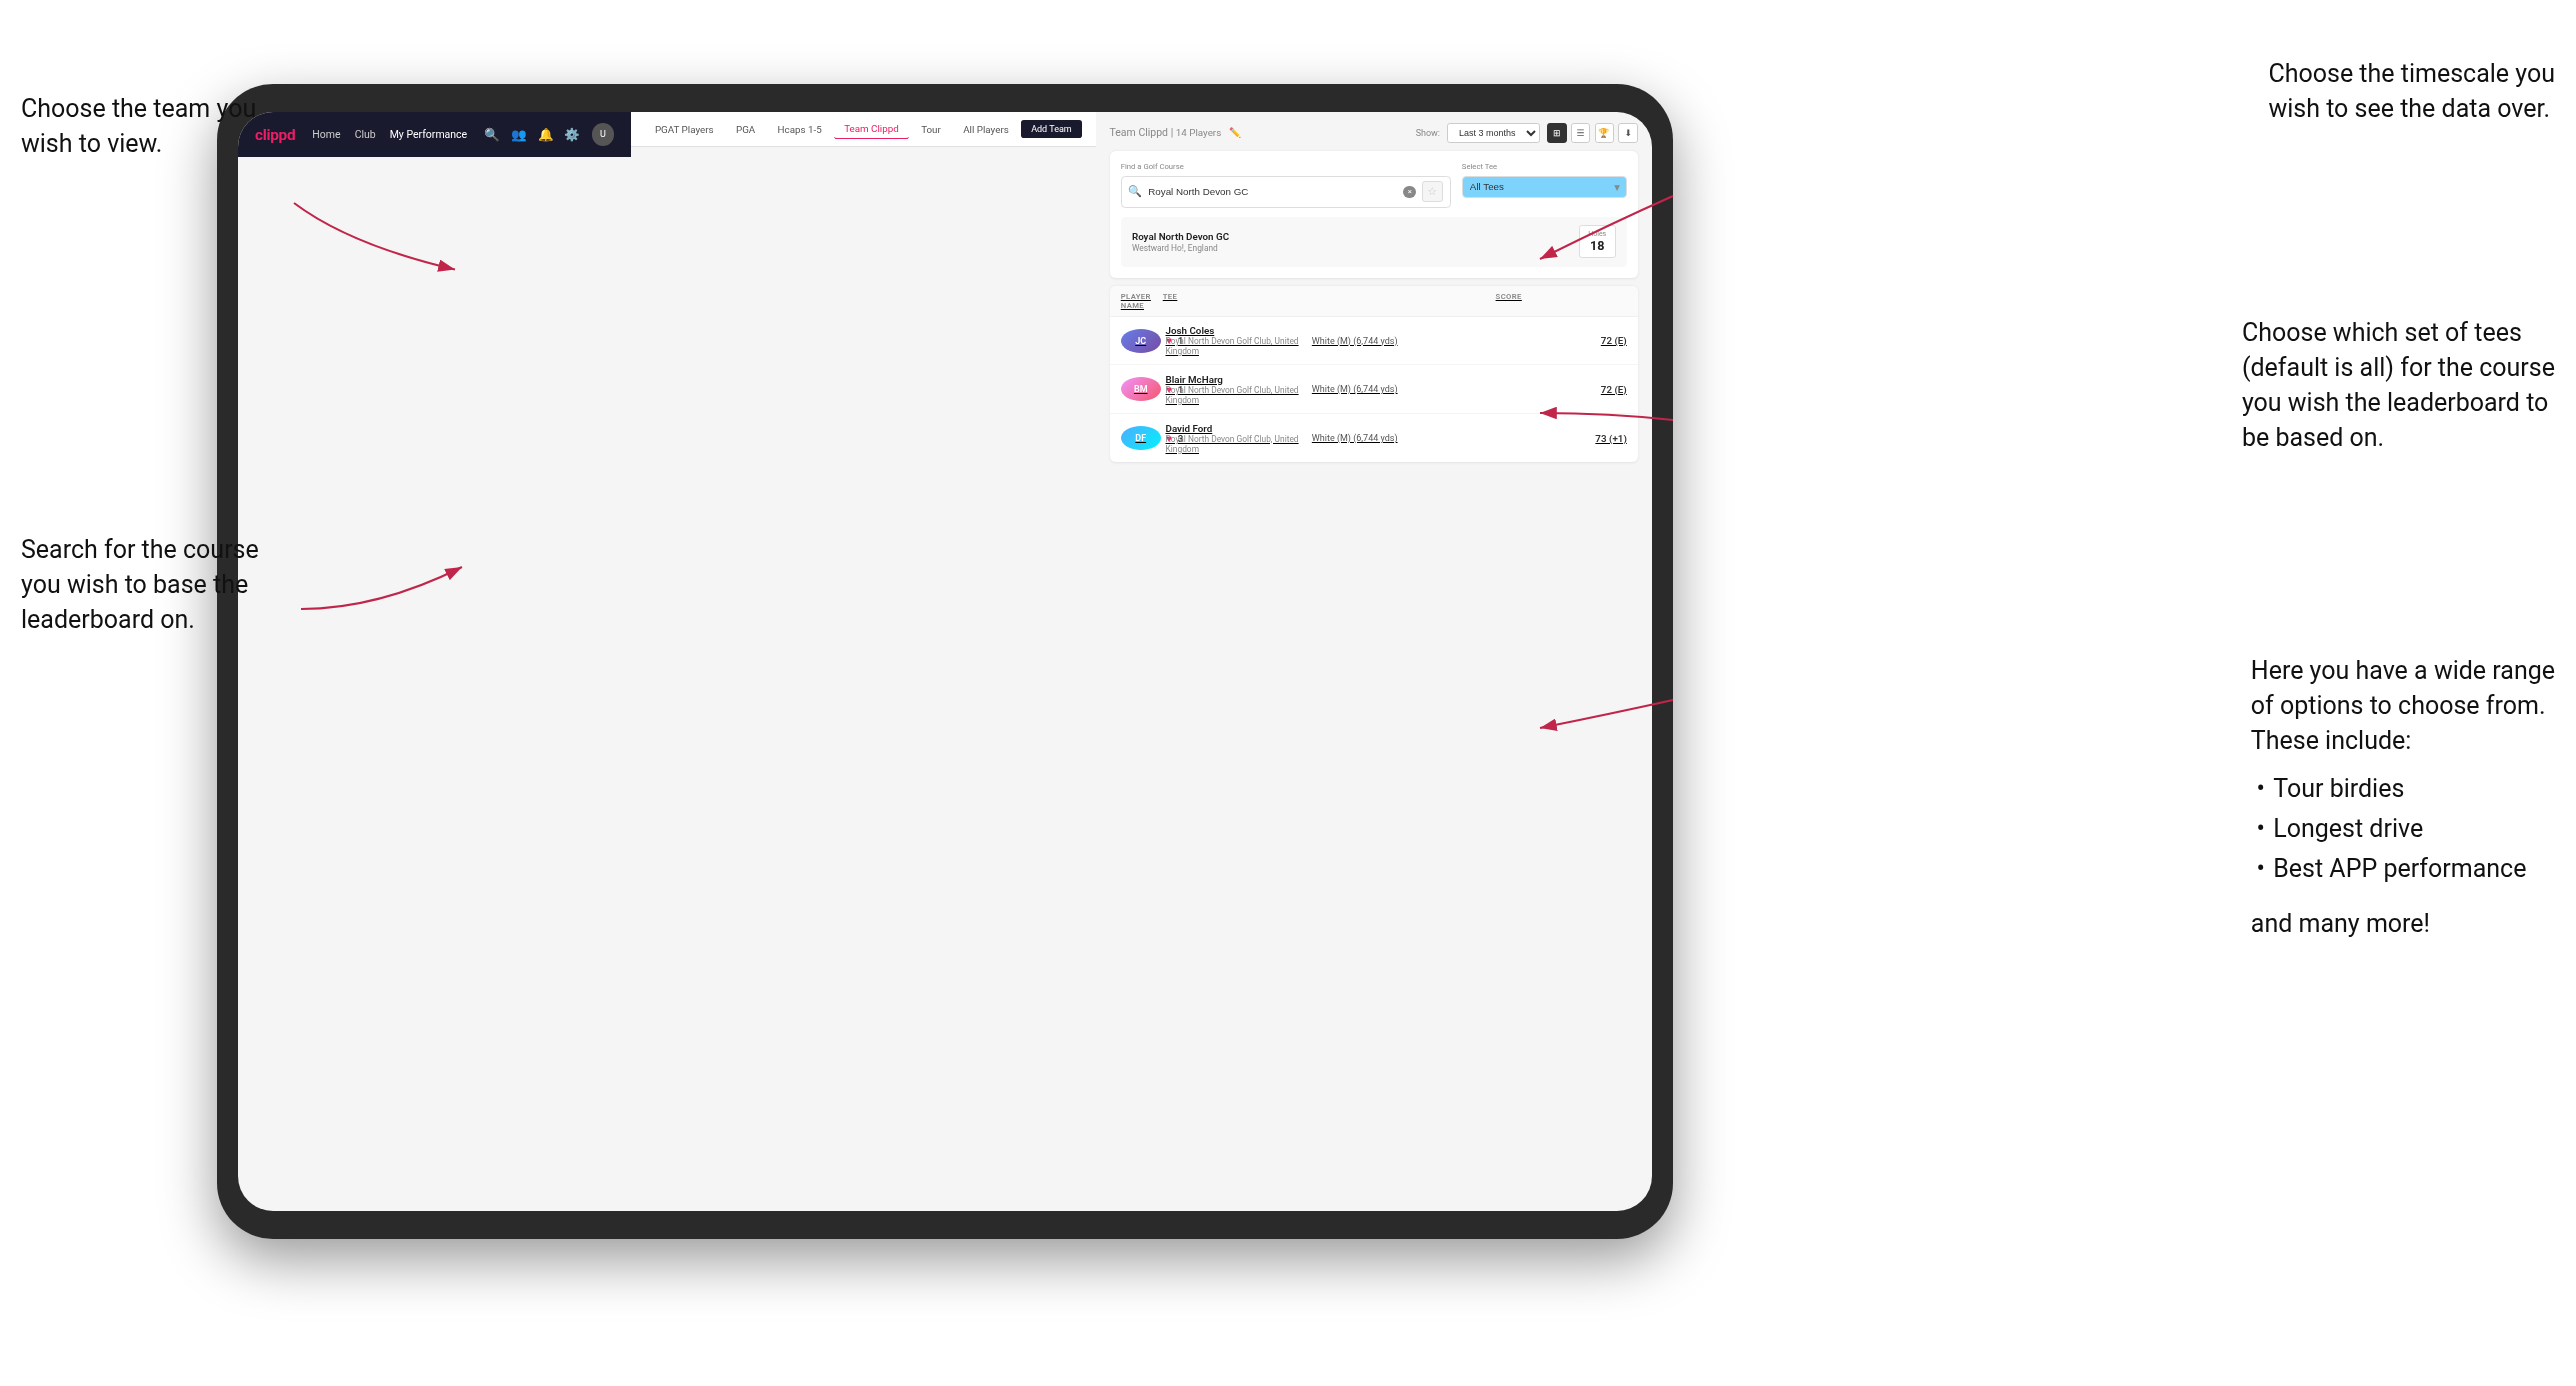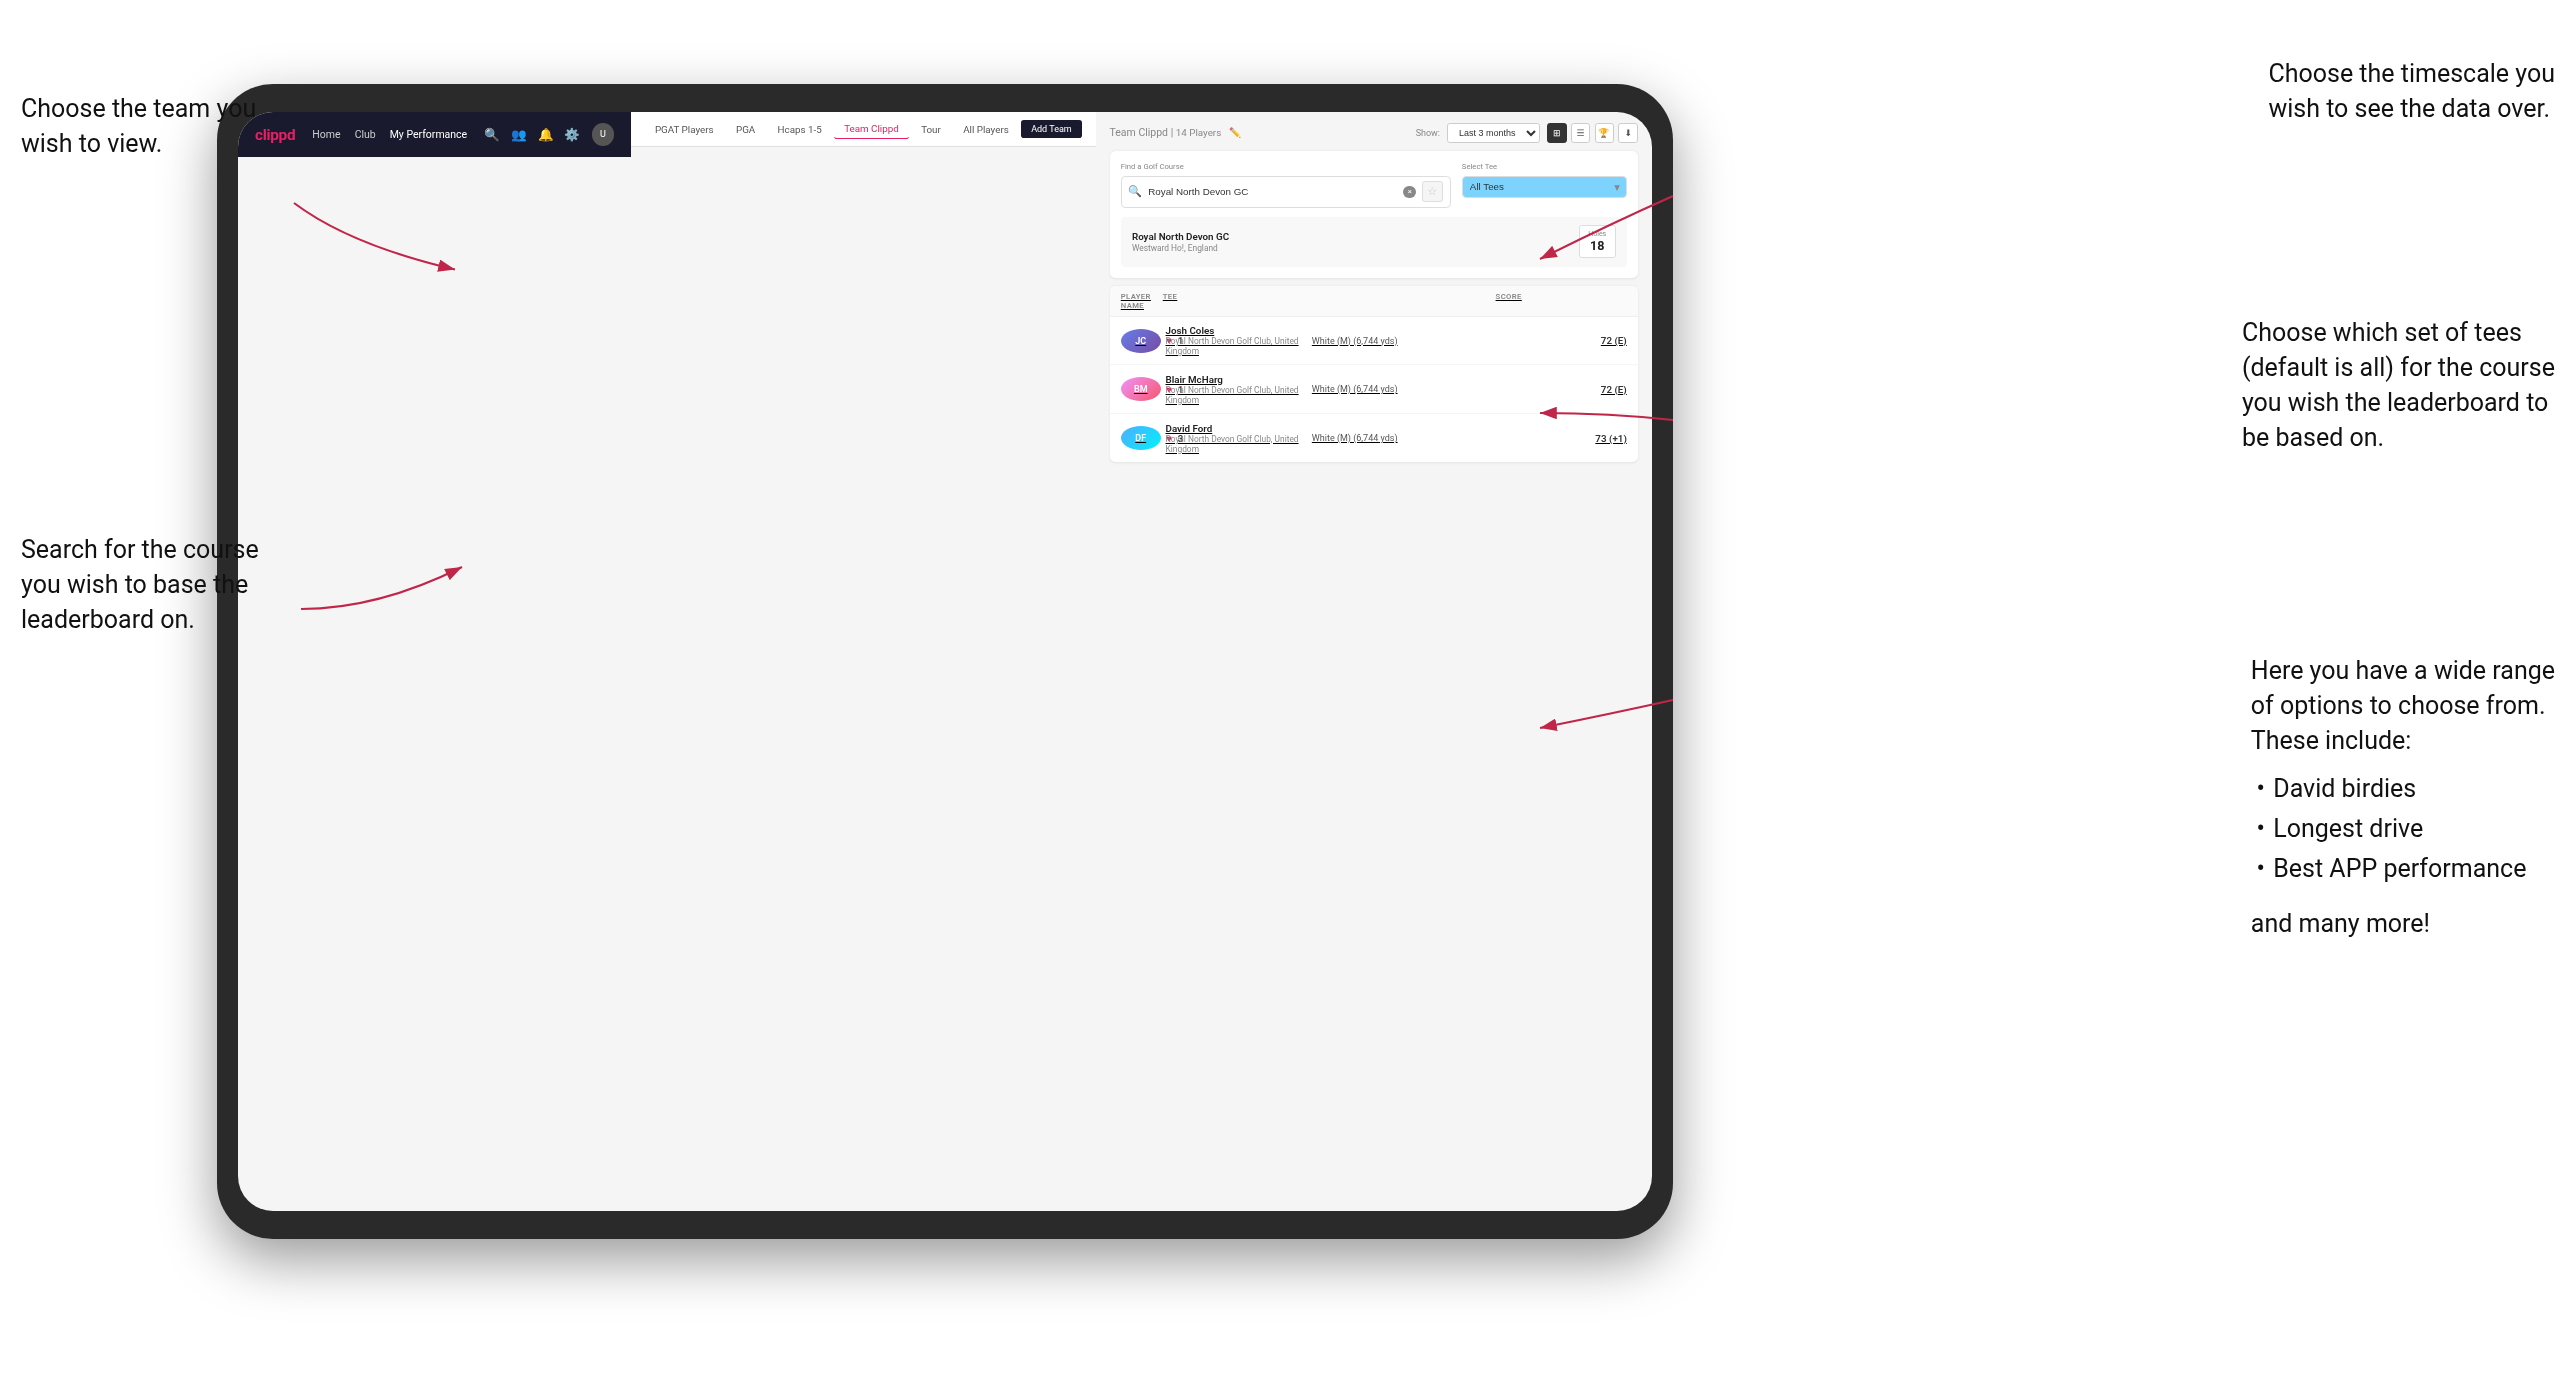--- a/index.html
+++ b/index.html
@@ -774,21 +774,21 @@
   <span>be based on.</span>
 </div>
 
 <div class="annotation ann-bottom-right">
   <span>Here you have a wide range</span><br>
   <span>of options to choose from.</span><br>
   <span>These include:</span>
   <div class="bullet-list">
     <div class="bullet-item">
       <span>•</span>
-      <span>David birdies</span>
+      <span>Tour birdies</span>
     </div>
     <div class="bullet-item">
       <span>•</span>
       <span>Longest drive</span>
     </div>
     <div class="bullet-item">
       <span>•</span>
       <span>Best APP performance</span>
     </div>
   </div>

